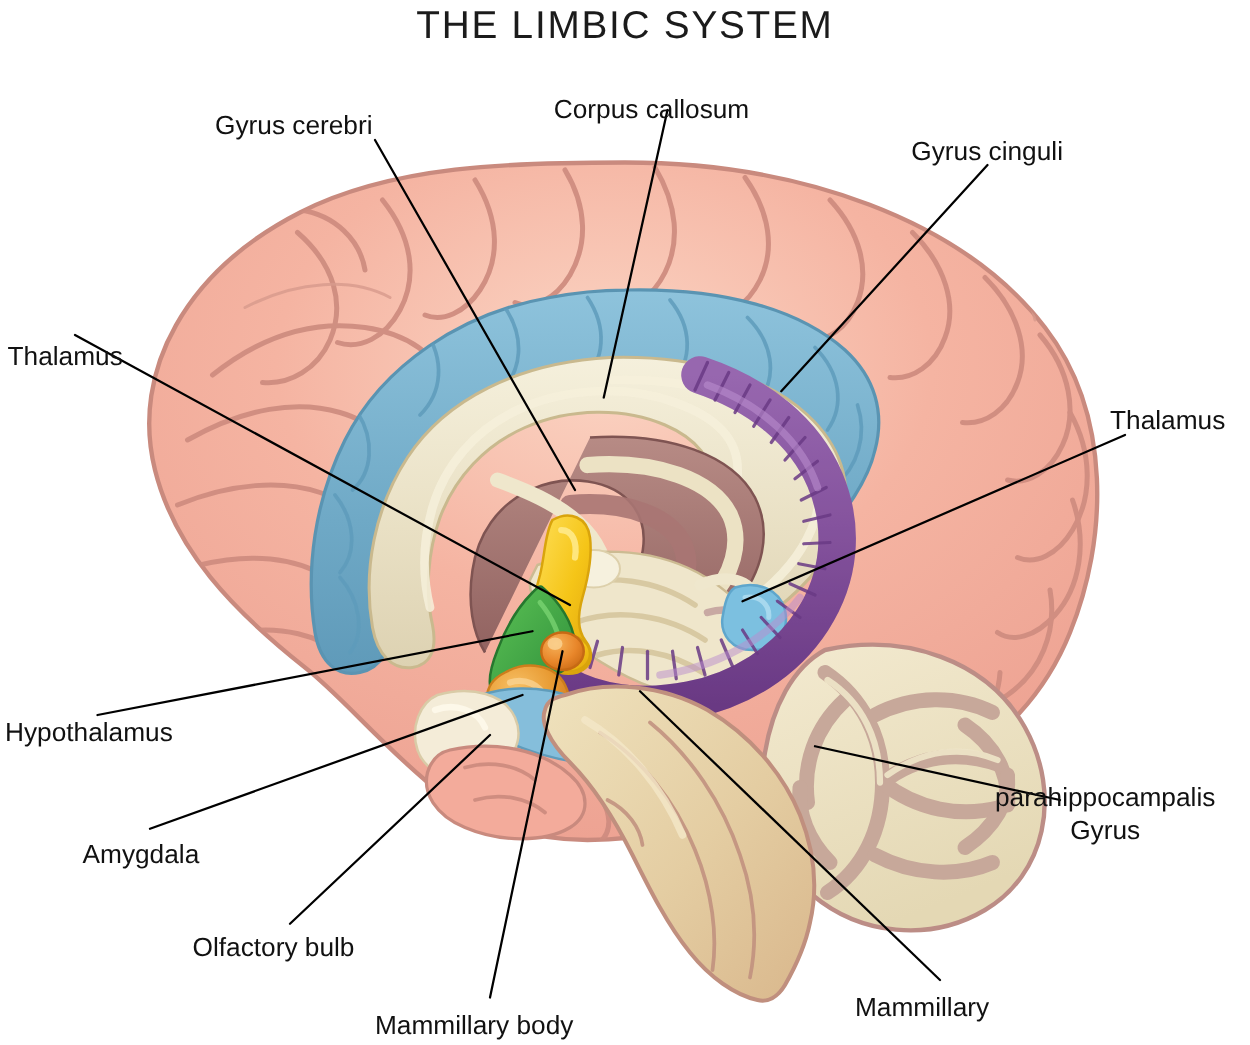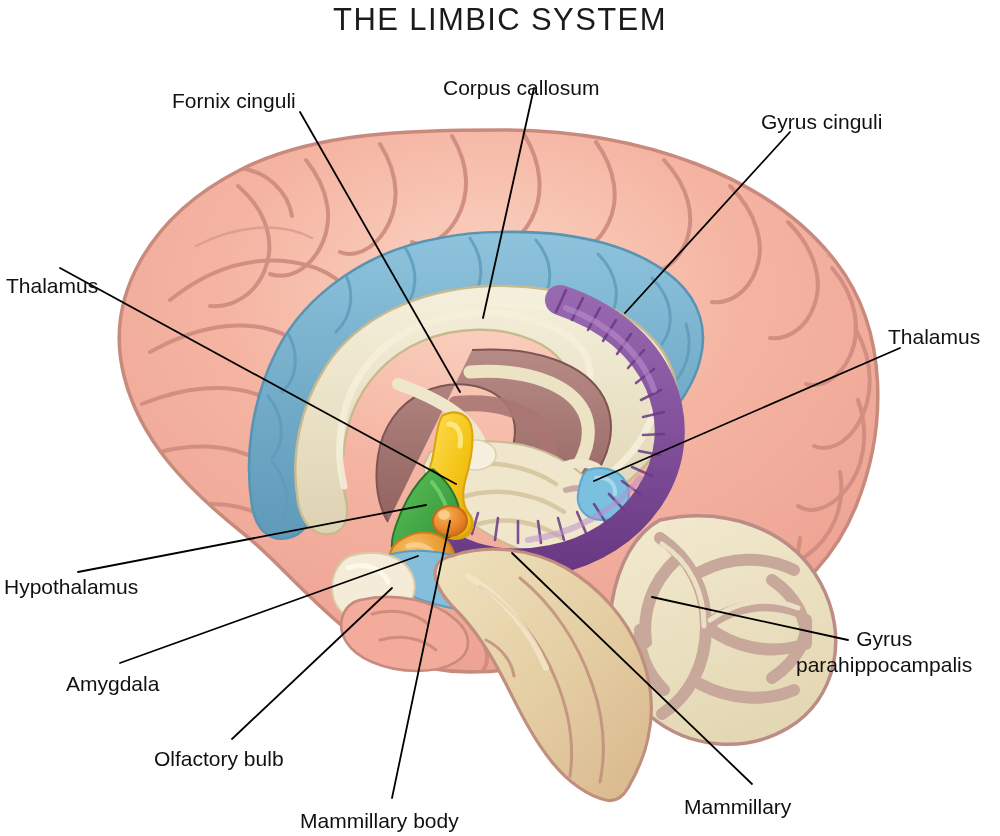--- a/index.html
+++ b/index.html
@@ -447,29 +447,29 @@
         <line x1="78" y1="572" x2="426" y2="505"></line>
         <line x1="120" y1="663" x2="418" y2="556"></line>
         <line x1="232" y1="739" x2="392" y2="588"></line>
         <line x1="392" y1="798" x2="450" y2="521"></line>
         <line x1="752" y1="784" x2="512" y2="553"></line>
         <line x1="848" y1="640" x2="652" y2="597"></line>
       </g>
   </svg>
 
   <div id="labels">
-      <div class="lbl" style="left: 172px; top: 88px;">Fornix cinguli</div>
+      <div class="lbl" style="left: 172px; top: 88px;">Gyrus cerebri</div>
       <div class="lbl" style="left: 443px; top: 75px;">Corpus callosum</div>
-      <div class="lbl" style="left: 761px; top: 109px;">Gyrus cinguli</div>
+      <div class="lbl" style="left: 729px; top: 109px;">Gyrus cinguli</div>
       <div class="lbl" style="left: 6px; top: 241px; margin-top: 32px;">Thalamus</div>
       <div class="lbl" style="left: 888px; top: 324px;">Thalamus</div>
       <div class="lbl" style="left: 4px; top: 574px; text-align: right;">Hypothalamus</div>
       <div class="lbl" style="left: 66px; top: 671px;">Amygdala</div>
       <div class="lbl" style="left: 154px; top: 746px;">Olfactory bulb</div>
       <div class="lbl" style="left: 300px; top: 808px;">Mammillary body</div>
       <div class="lbl" style="left: 684px; top: 794px;">Mammillary</div>
       <div class="lbl two" style="left: 796px; top: 626px;">
+        <div>parahippocampalis</div>
         <div>Gyrus</div>
-        <div>parahippocampalis</div>
       </div>
     </div>
 
 </div>
 
 </body></html>

